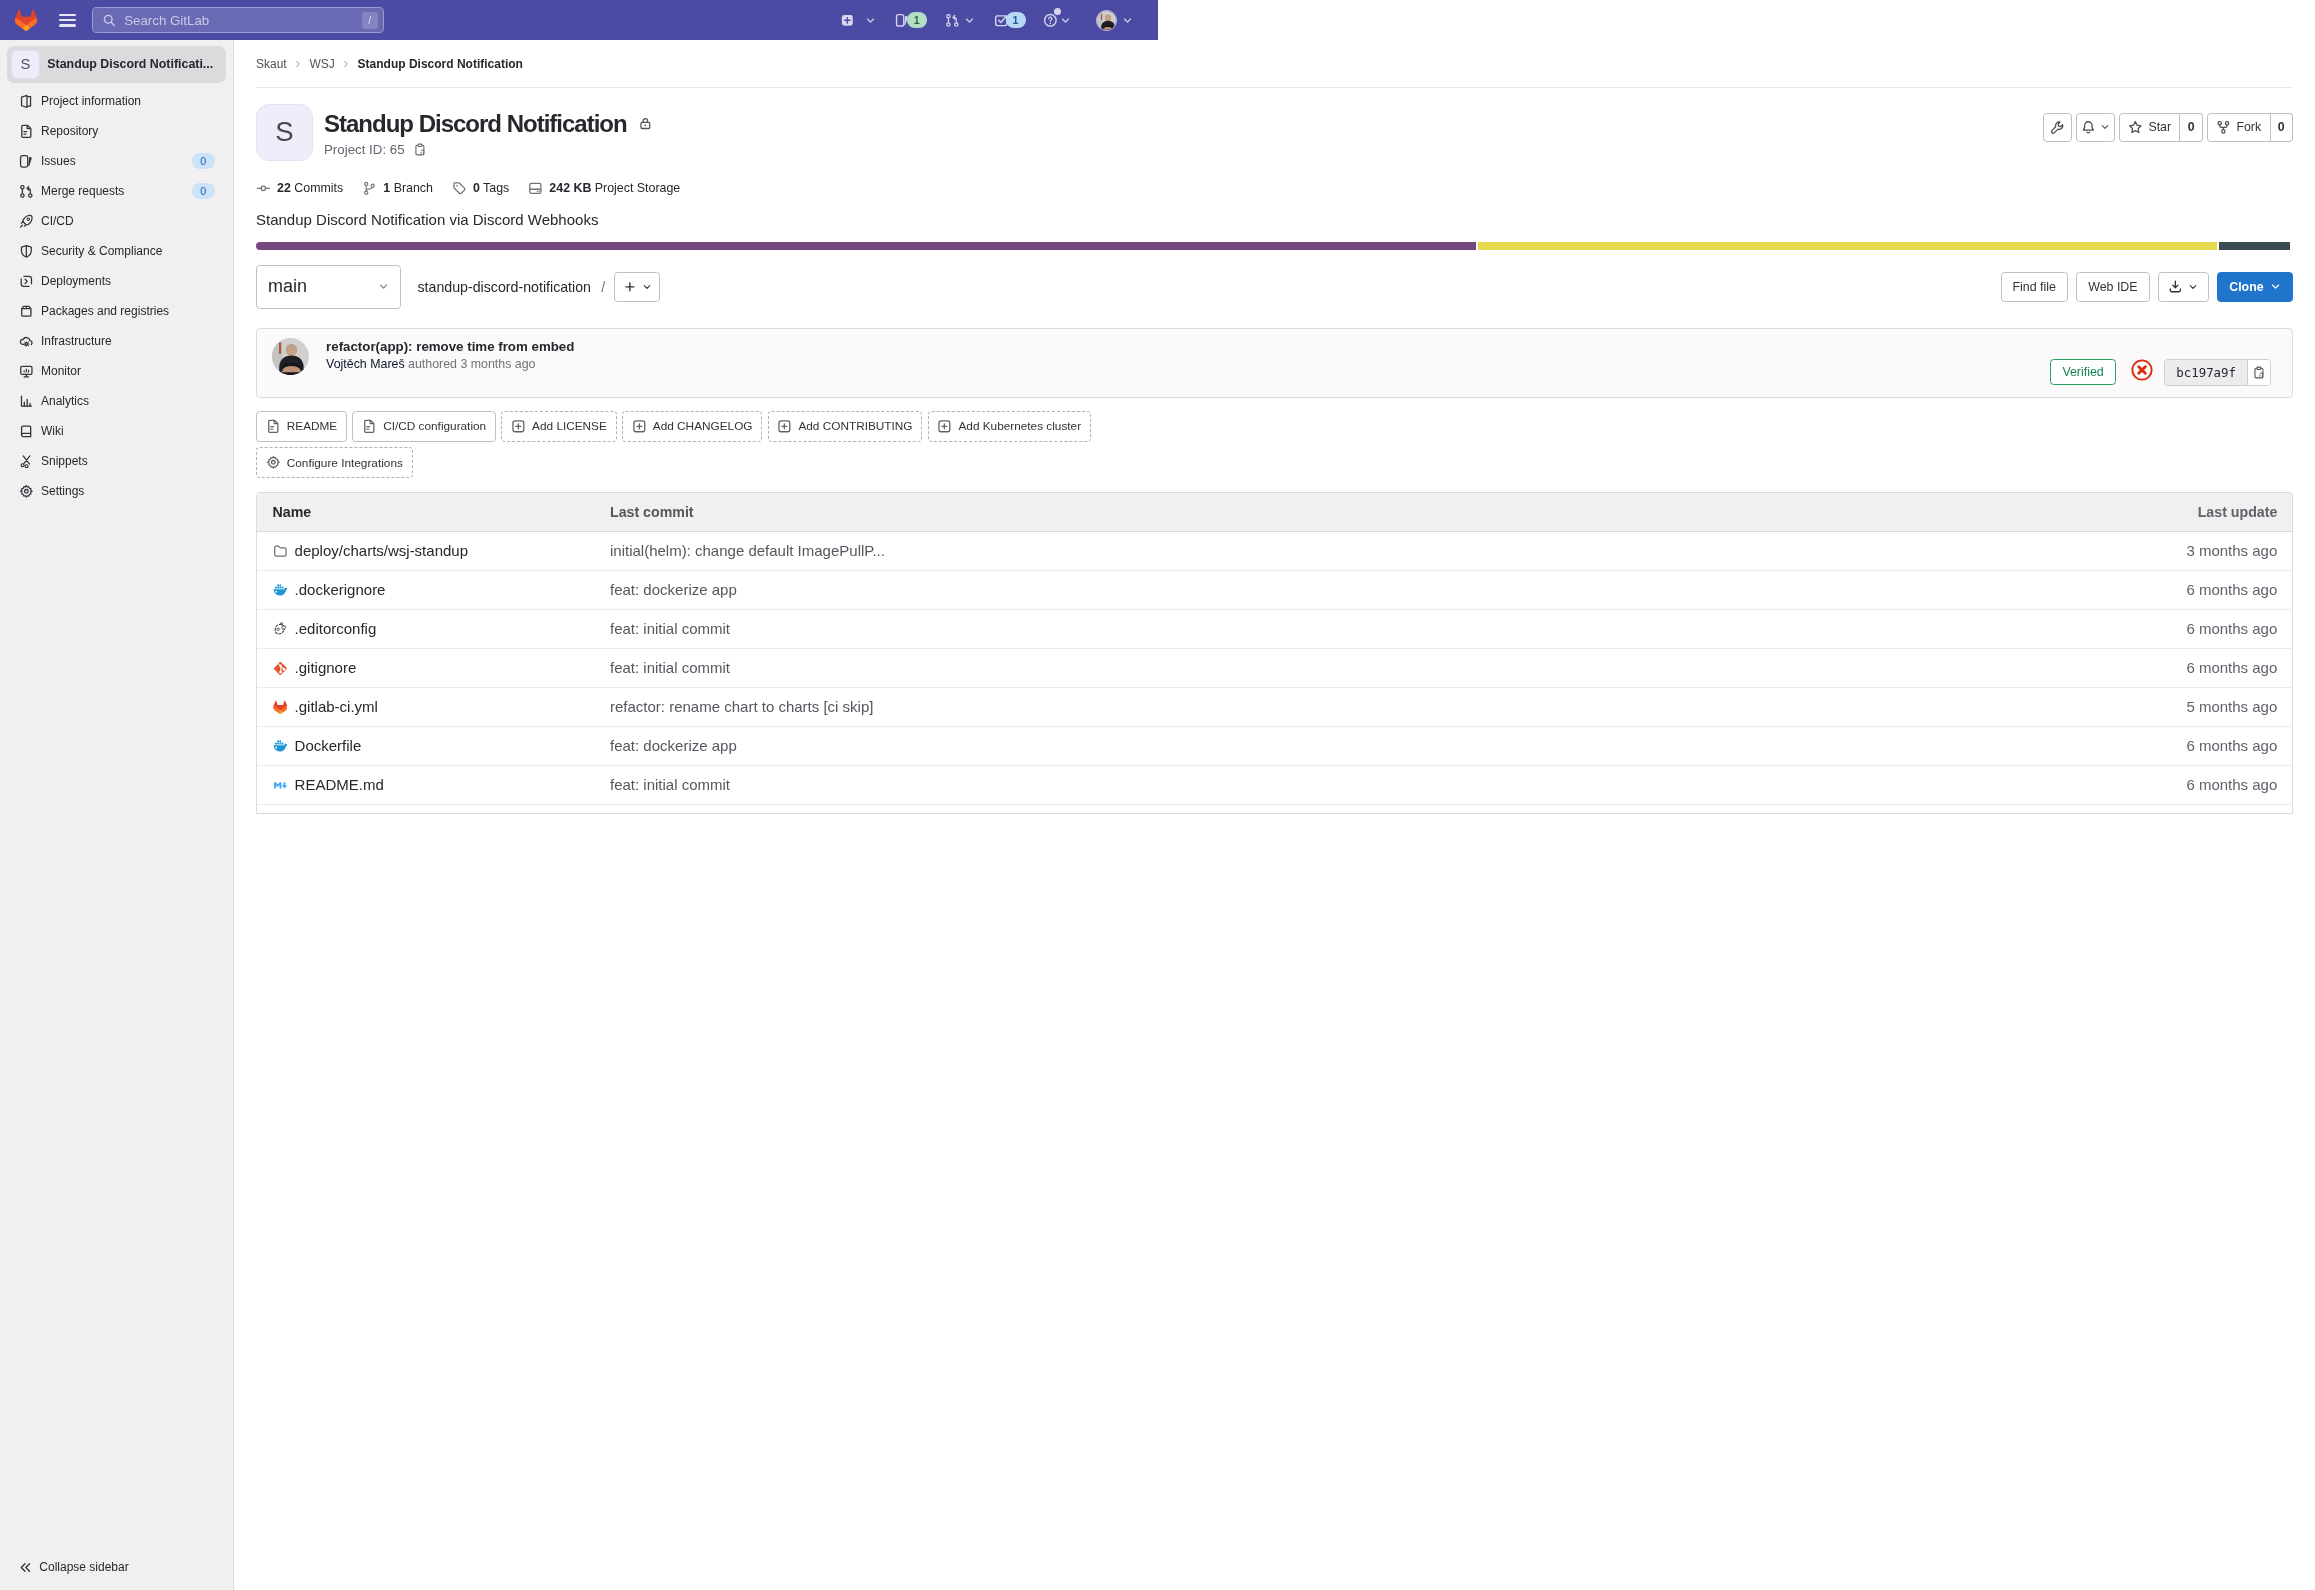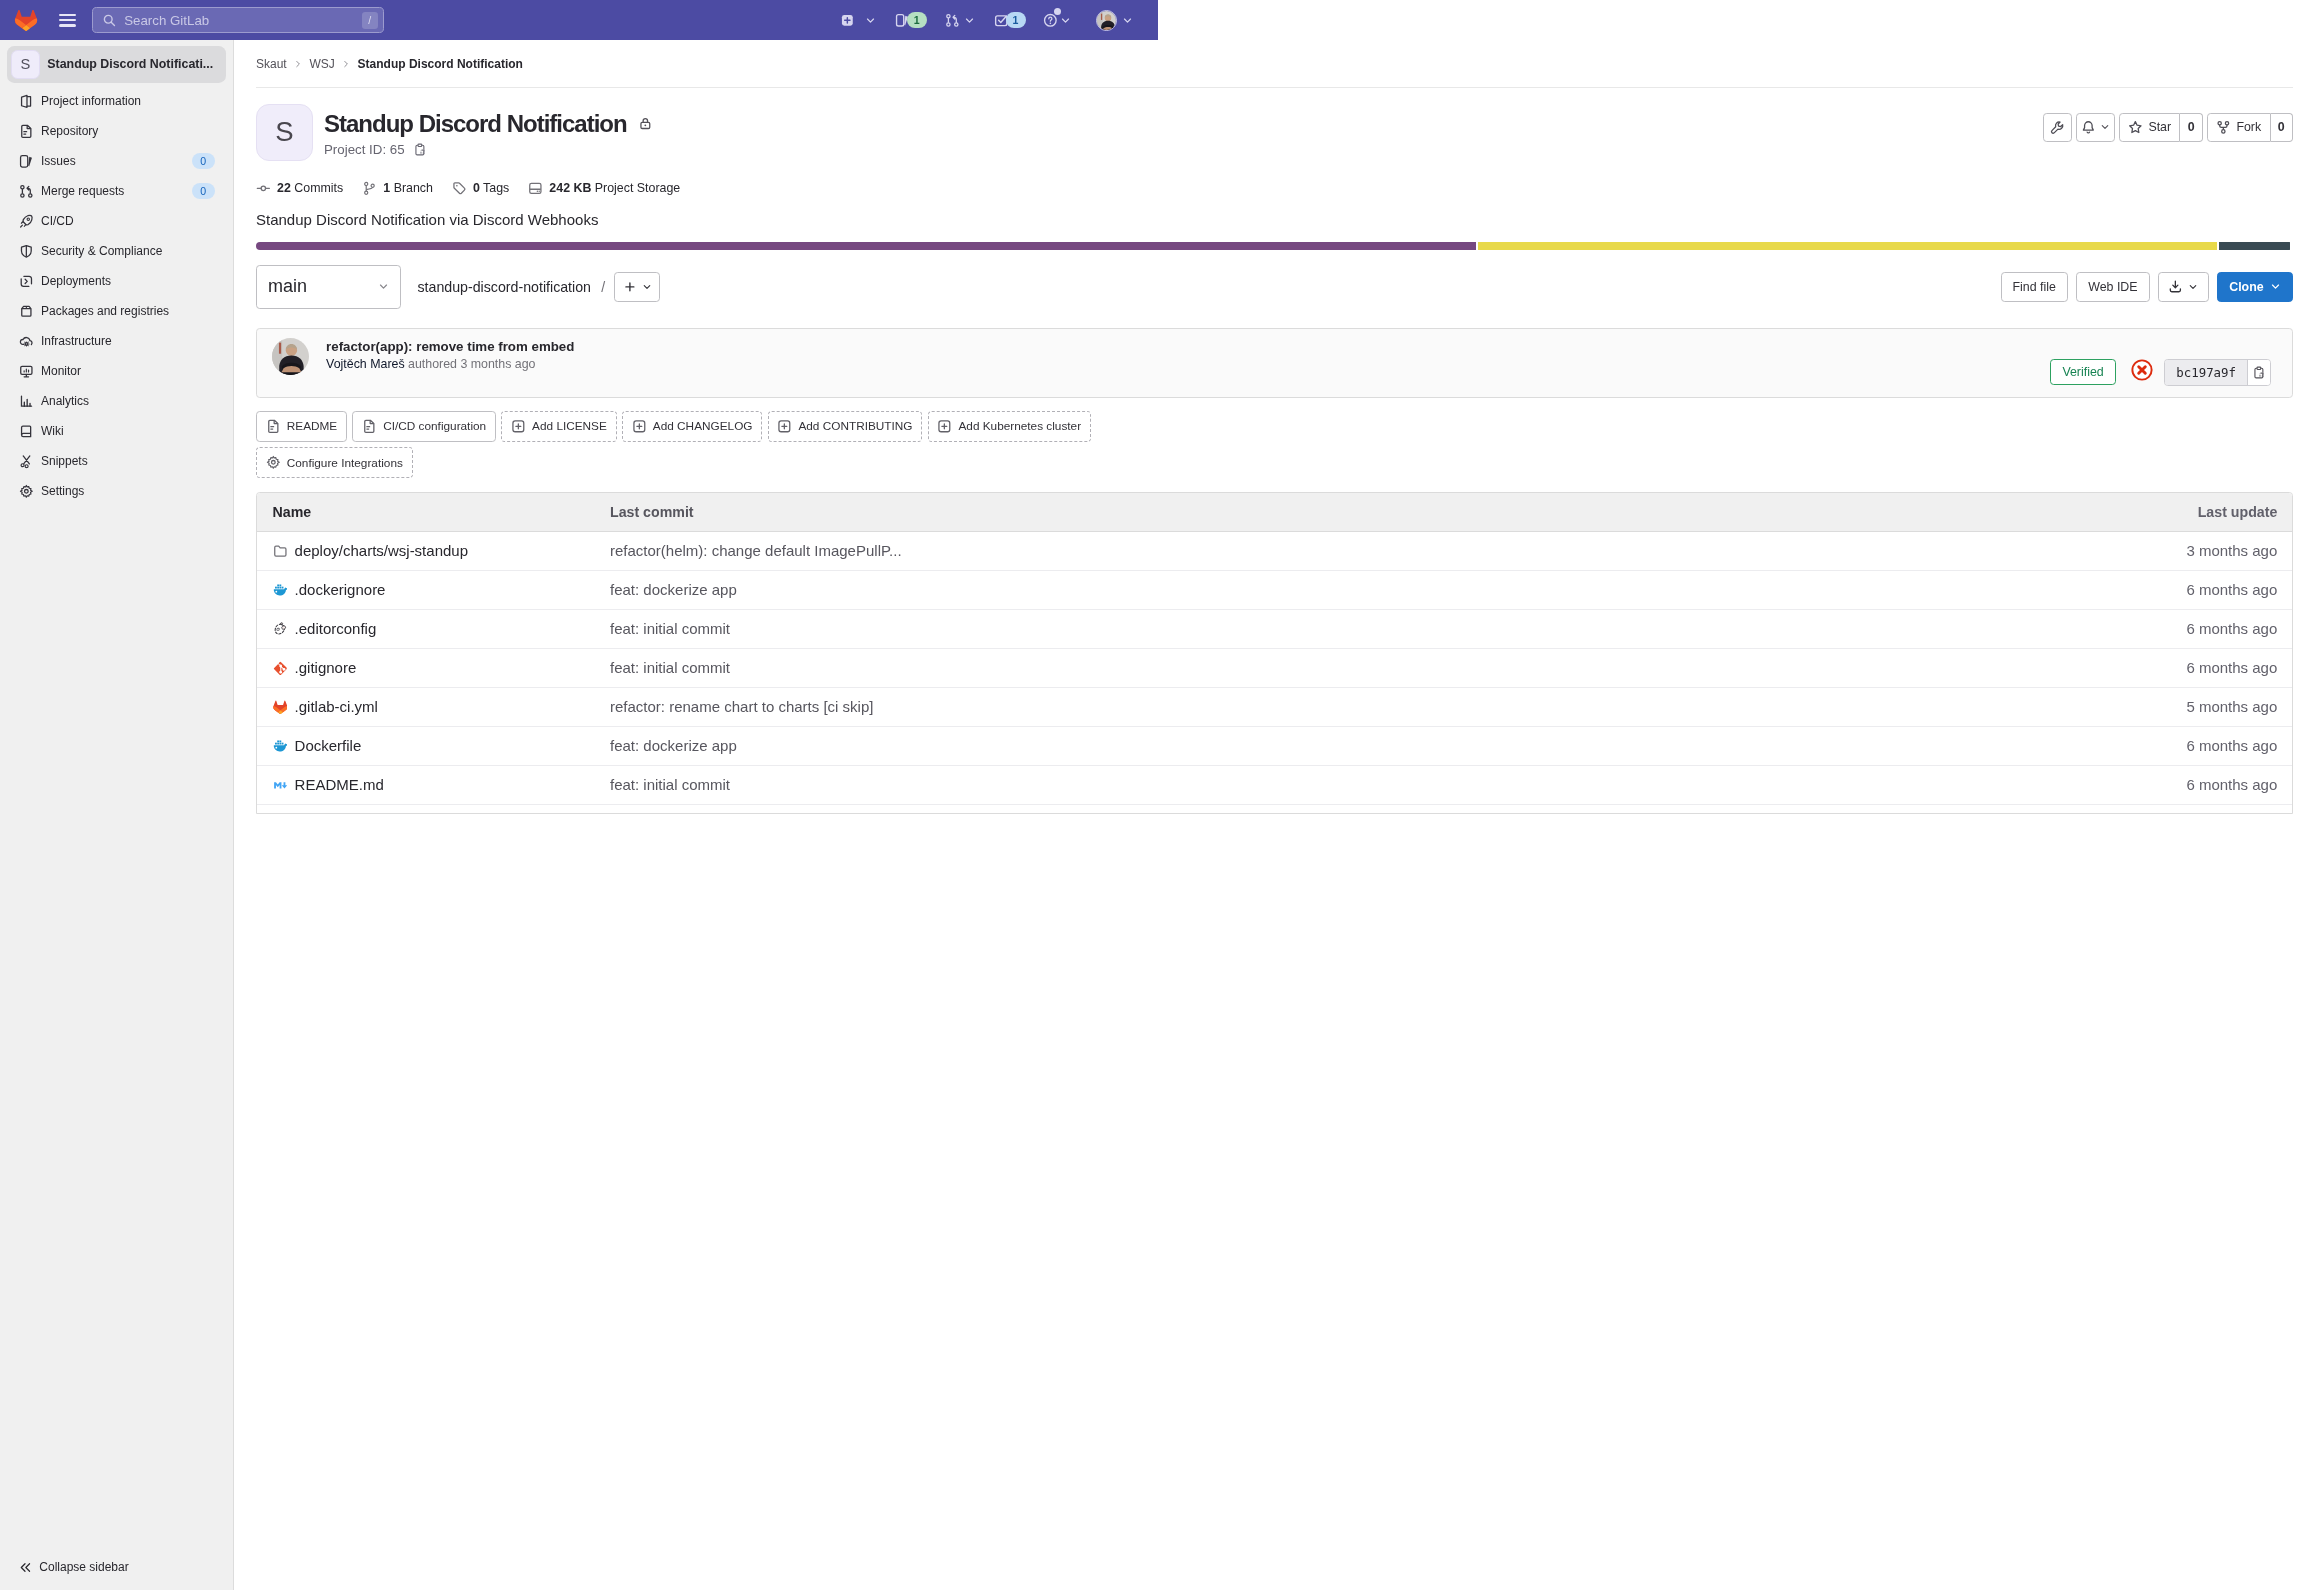--- a/index.html
+++ b/index.html
@@ -804,21 +804,21 @@
         </div>
         <div>
 
             <div class="tree-row">
               <div class="col-name">
                 <svg class="ico" width="14.7" height="14.7" viewBox="0 0 16 16">
                   <use href="#f-folder"></use>
                 </svg>
                 <span>deploy/charts/wsj-standup</span>
               </div>
-              <div class="col-commit">refactor(helm): change default ImagePullP...</div>
+              <div class="col-commit">initial(helm): change default ImagePullP...</div>
               <div class="col-date">3 months ago</div>
             </div>
 
             <div class="tree-row">
               <div class="col-name">
                 <svg class="ico" width="14.7" height="14.7" viewBox="0 0 16 16">
                   <use href="#f-docker"></use>
                 </svg>
                 <span>.dockerignore</span>
               </div>

